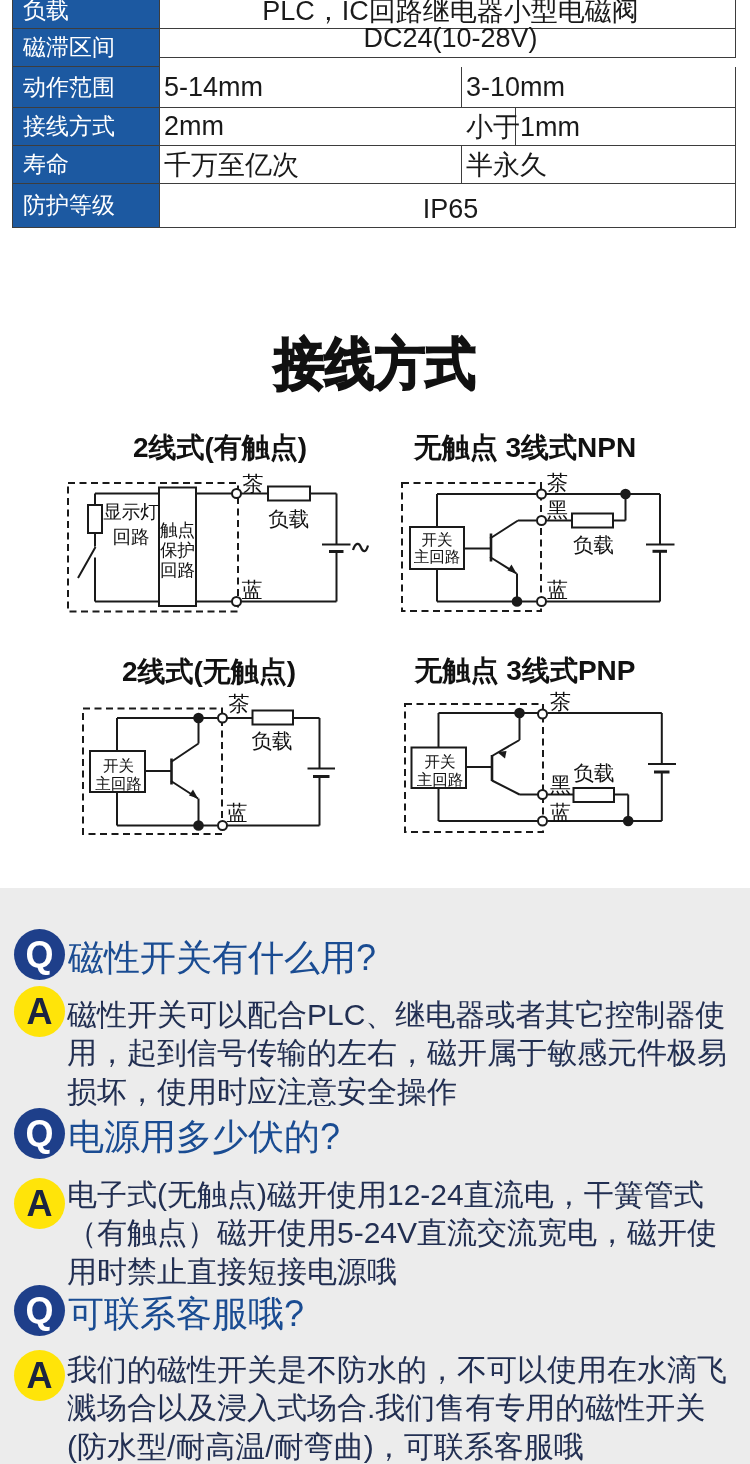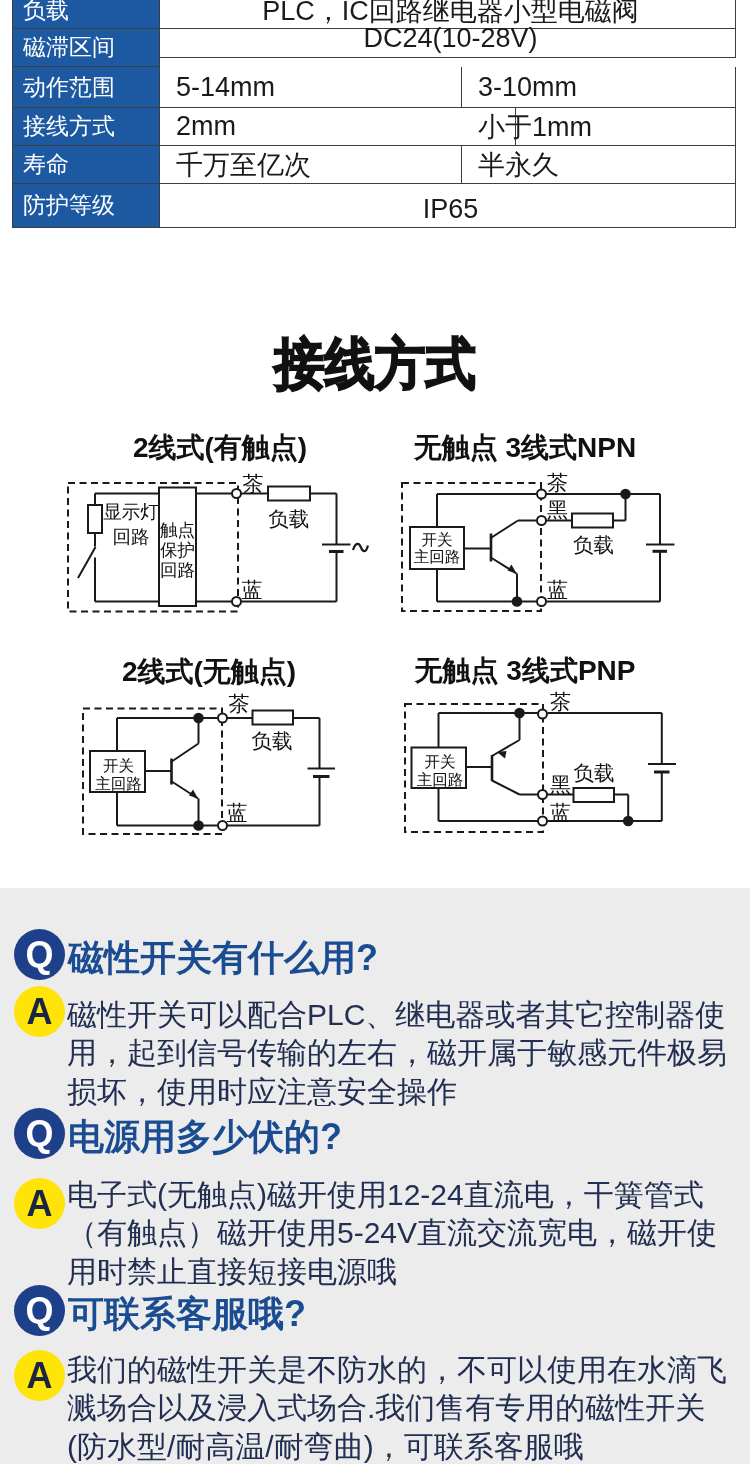--- a/index.html
+++ b/index.html
@@ -1,28 +1,28 @@
 <!DOCTYPE html>
 <html><head><meta charset="utf-8">
 <style>
 html,body{margin:0;padding:0}
 body{width:750px;height:1464px;position:relative;font-family:"Liberation Sans",sans-serif;background:#fff;overflow:hidden}
 .abs{position:absolute}
 
 .cell{position:absolute;box-sizing:border-box;border-right:1px solid #3d3d3d;border-bottom:1px solid #3d3d3d;font-size:27px;color:#1a1a1a;display:flex;align-items:center}
 .hcell{box-sizing:border-box;background:#1c59a1;color:#fff;font-size:23px;padding-left:10px;border-right:1px solid #3d3d3d;border-bottom:1px solid #3d3d3d}
 .vcenter{justify-content:center;padding-left:6px}
-.vleft{padding-left:16px}
+.vleft{padding-left:4px}
 
 .bigtitle{position:absolute;left:0;top:322px;width:750px;text-align:center;font-size:62px;font-weight:900;color:#111;line-height:84px;transform:scale(.813,.903);-webkit-text-stroke:2px #111}
 
 .qabg{position:absolute;left:0;top:888px;width:750px;height:576px;background:#ececec}
 .qc{position:absolute;left:14px;width:51px;height:51px;border-radius:50%;background:#1e3f8a;color:#fff;font-weight:bold;font-size:36px;display:flex;align-items:center;justify-content:center}
 .ac{position:absolute;left:14px;width:51px;height:51px;border-radius:50%;background:#ffe409;color:#1b2440;font-weight:bold;font-size:36px;display:flex;align-items:center;justify-content:center}
-.qt{position:absolute;left:68px;font-size:36px;font-weight:700;color:#1a4c92;line-height:57px;white-space:nowrap}
+.qt{position:absolute;left:68px;font-size:36px;font-weight:400;color:#1a4c92;line-height:57px;white-space:nowrap}
 .at{position:absolute;left:67px;font-size:30px;font-weight:500;color:#222f52;line-height:38.3px;white-space:nowrap}
 
 svg text{font-family:"Liberation Sans",sans-serif}
 </style></head>
 <body>
 
 <div class="abs" style="left:12px;top:-12px;width:724px;height:240px;border-left:1px solid #3d3d3d;border-top:1px solid #3d3d3d;box-sizing:border-box">
 </div>
 <div class="hcell abs" style="left:13px;top:-7px;width:147px;height:36px;display:flex;align-items:center">负载</div>
 <div class="cell vcenter" style="left:160px;top:-7px;width:576px;height:36px">PLC，IC回路继电器小型电磁阀</div>

